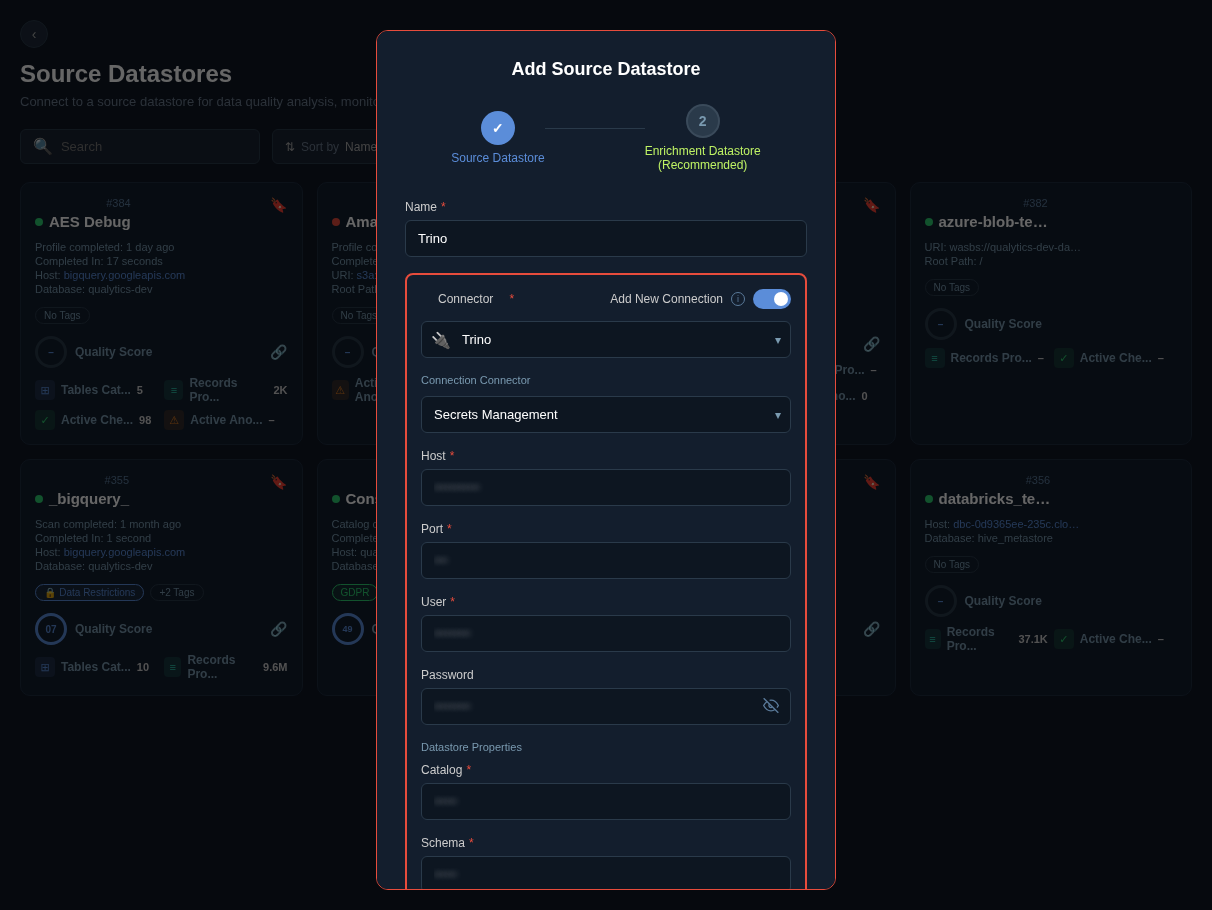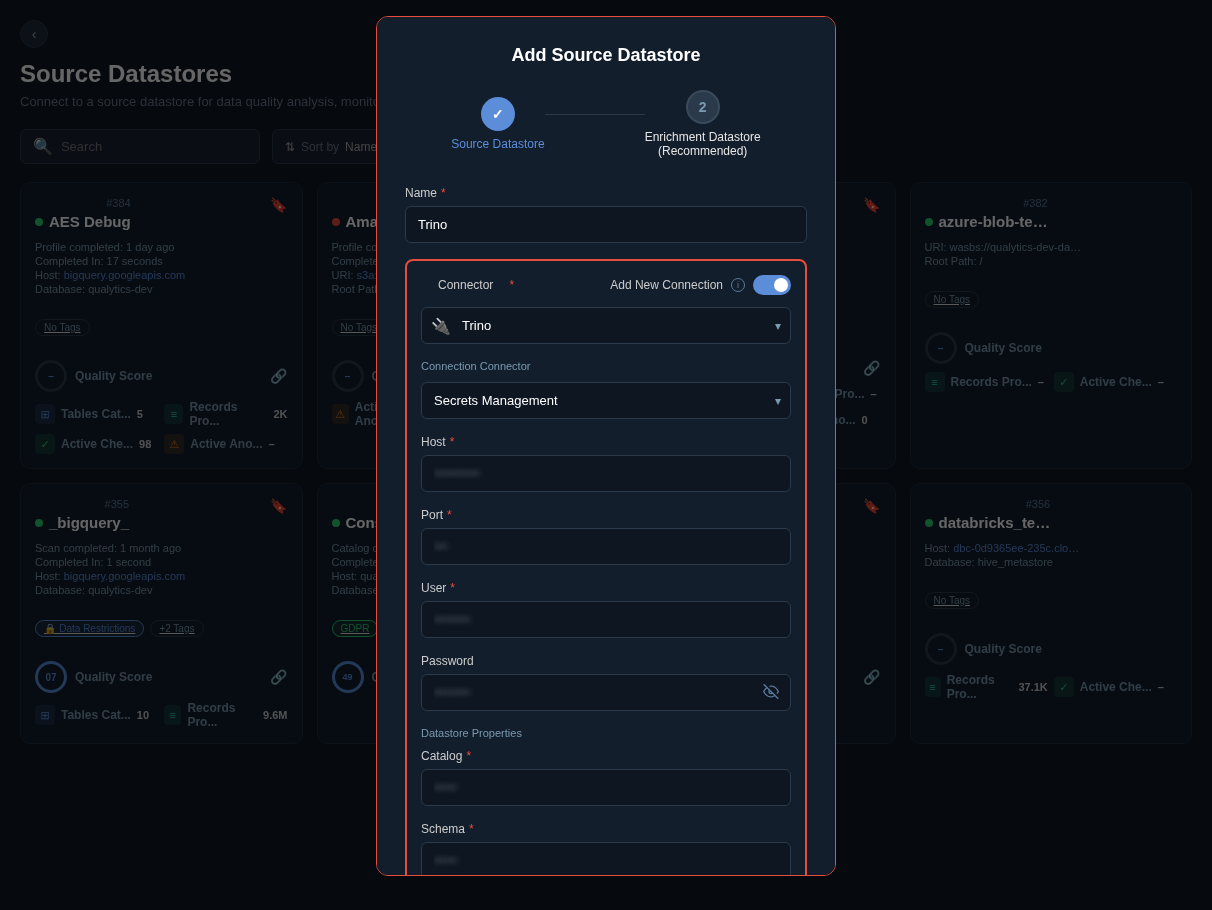--- a/index.html
+++ b/index.html
@@ -150,22 +150,21 @@
 
     .card-info a {
       color: #5b8dd9;
       text-decoration: none;
     }
 
     .card-tags {
       display: flex;
       gap: 6px;
       flex-wrap: wrap;
-      margin: 24px 0;
-      text-decoration: underline;
+      margin: 12px 0;
     }
 
     .tag {
       font-size: 10px;
       padding: 2px 8px;
       border-radius: 10px;
       border: 1px solid #2a3a4a;
       color: #7a9ab0;
     }
 
@@ -242,21 +241,21 @@
     }
 
     
     .overlay {
       position: absolute;
       inset: 0;
       background: rgba(0,0,0,0.6);
       display: flex;
       align-items: flex-start;
       justify-content: center;
-      padding-top: 16px;
+      padding-top: 30px;
       z-index: 100;
     }
 
     
     .modal {
       background: #131e2d;
       border: 1px solid #e74c3c;
       border-radius: 12px;
       width: 460px;
       max-height: 860px;
@@ -314,21 +313,21 @@
     }
 
     .step-label {
       font-size: 12px;
       color: #5b8dd9;
       text-align: center;
     }
 
     .step-label-inactive {
       font-size: 12px;
-      color: #e5e5e5;
+      color: #bef264;
       text-align: center;
     }
 
     .step-line {
       width: 100px;
       height: 1px;
       background: #2a3a4a;
       margin-bottom: 20px;
     }
 

